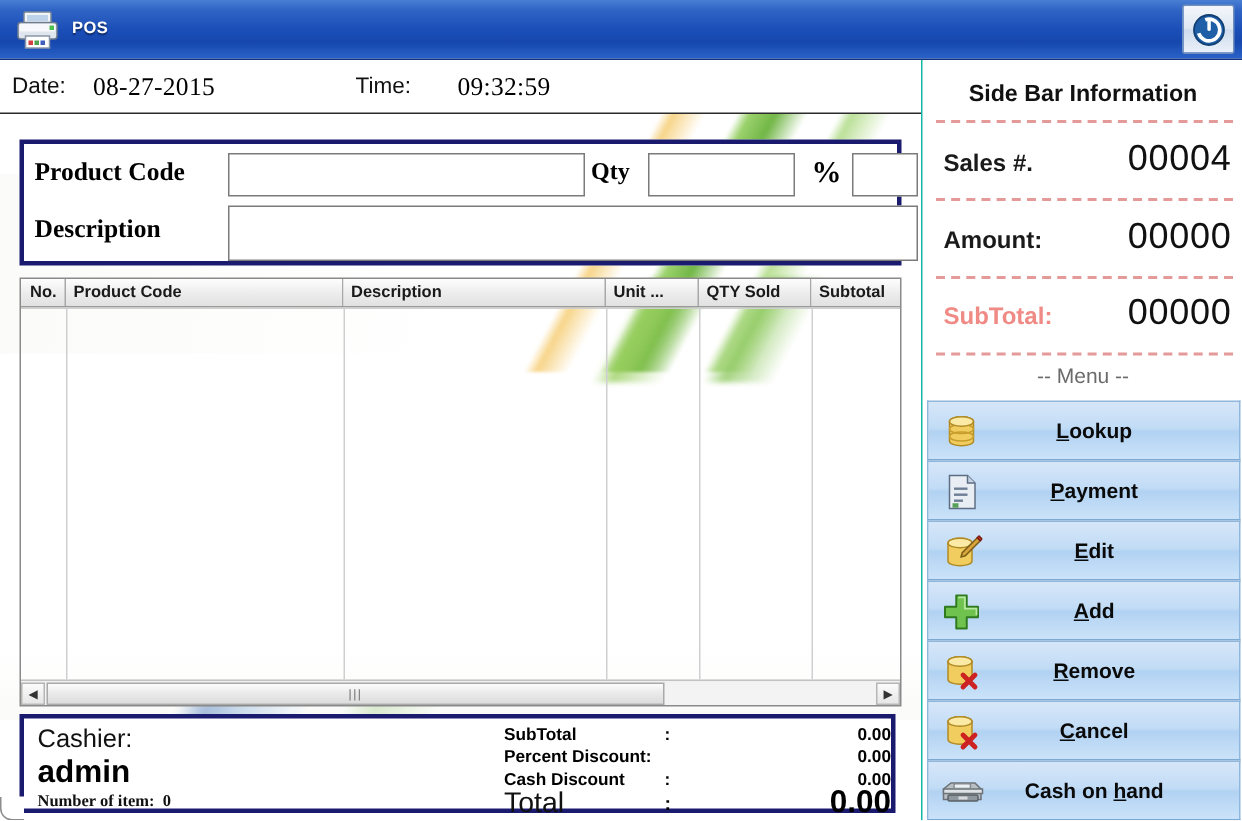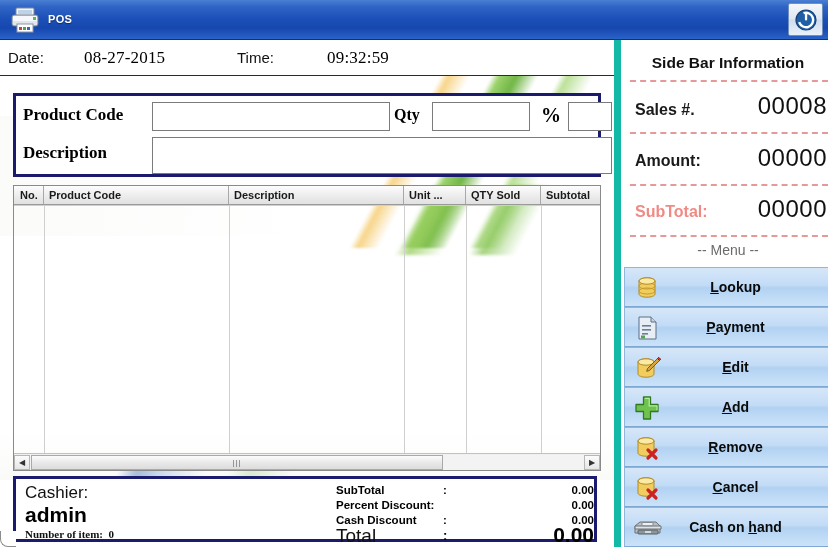--- a/index.html
+++ b/index.html
@@ -98,21 +98,20 @@
   .dt-label {
     position: absolute; top: 9px;
     font-family: "Liberation Sans", sans-serif;
     font-size: 15px; color: #111;
   }
   .dt-value {
     position: absolute; top: 8px;
     font-family: "Liberation Serif", serif;
     font-size: 17px; color: #000;
     letter-spacing: .2px;
-    margin-left: 22px;
   }
   #dateLabel { left: 8px; }
   #dateValue { left: 62px; }
   #timeLabel { left: 237px; }
   #timeValue { left: 305px; }
 
   
   .entrybox {
     position: absolute; left: 13px; top: 53px;
     width: 588px; height: 84px;
@@ -267,21 +266,21 @@
     font-weight: bold; font-size: 21px; color: #000;
     border-bottom: 2px solid #6a1515;
     padding-bottom: 1px;
   }
 
   
   .sidebar {
     position: absolute; left: 614px; top: 40px;
     width: 214px; height: 507px;
     background: #ffffff;
-    border-left: 7px solid #14b8a6;
+    border-left: 1px solid #14b8a6;
     overflow: hidden;
   }
   .sb-title {
     position: absolute; left: 0; top: 14px; width: 214px;
     text-align: center;
     font-family: "Liberation Sans", sans-serif;
     font-weight: bold; font-size: 15.5px; color: #111;
   }
   .dashed {
     position: absolute; left: 9px; width: 198px;
@@ -459,21 +458,21 @@
     </div>
 
     <div class="corner"></div>
   </div>
 
   <div class="sidebar">
     <div class="sb-title">Side Bar Information</div>
     <div class="dashed" style="top:40px"></div>
 
     <span class="sb-row-lab" style="top:61px">Sales #.</span>
-    <span class="sb-row-val" style="top:52px">00008</span>
+    <span class="sb-row-val" style="top:52px">00004</span>
     <div class="dashed" style="top:92px"></div>
 
     <span class="sb-row-lab" style="top:112px">Amount:</span>
     <span class="sb-row-val" style="top:104px">00000</span>
     <div class="dashed" style="top:144px"></div>
 
     <span class="sb-row-lab sub" style="top:163px">SubTotal:</span>
     <span class="sb-row-val" style="top:155px">00000</span>
     <div class="dashed" style="top:195px"></div>
 

